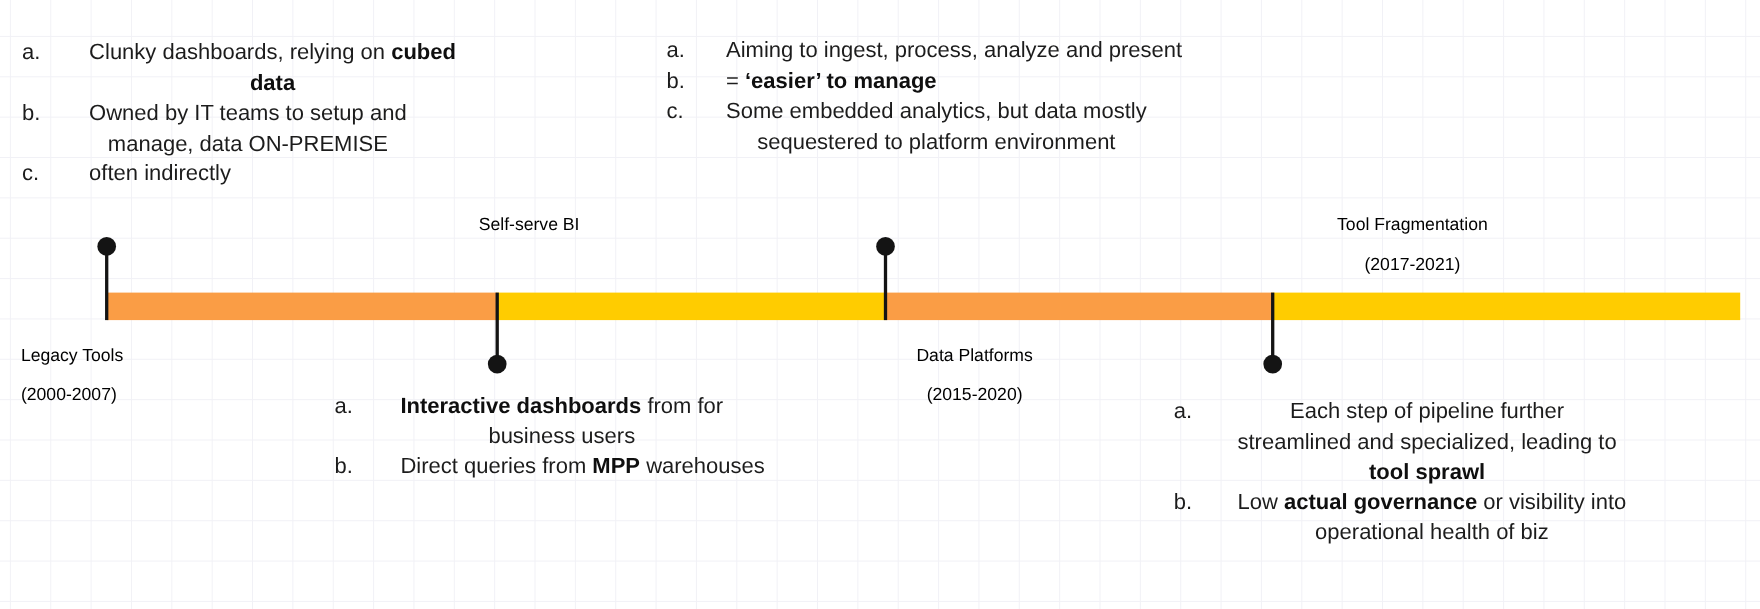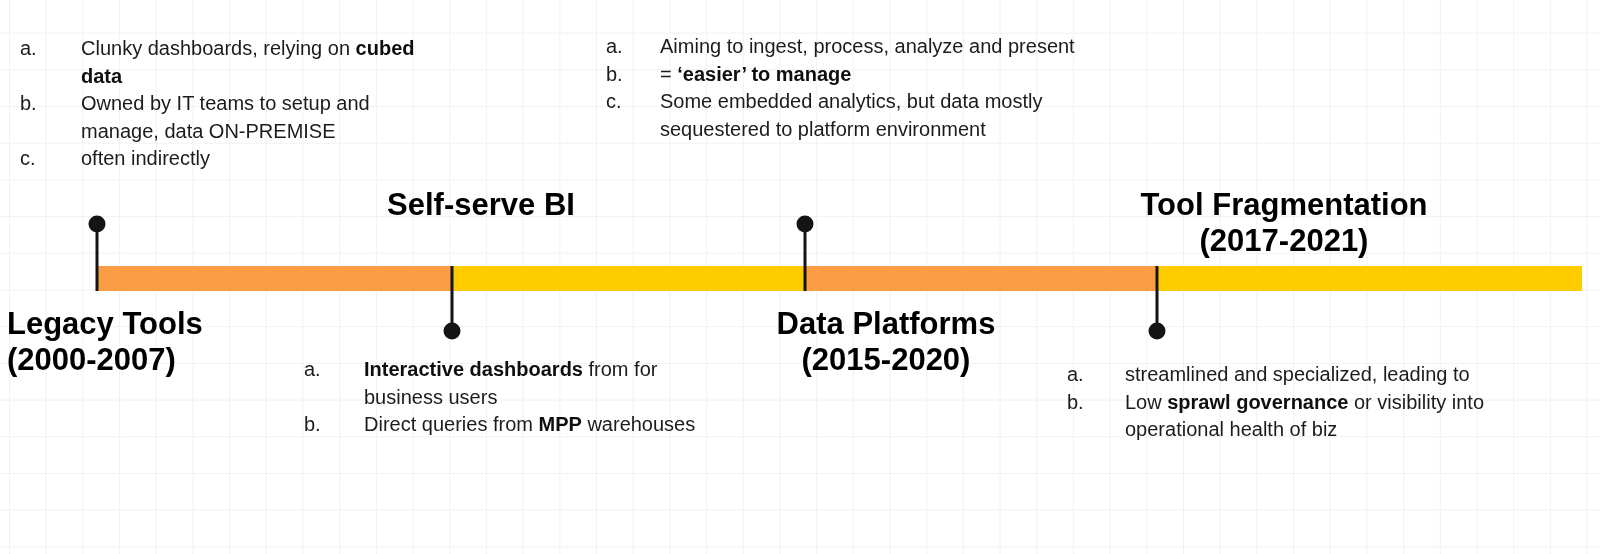--- a/index.html
+++ b/index.html
@@ -15,44 +15,44 @@
       linear-gradient(to bottom, #f1f1f6 1px, transparent 1px);
     background-size:36.7px 36.7px;
     background-position:9px -4px;
   }
   .bar{position:absolute;display:flex;}
   .seg{height:100%;flex:0 0 auto;}
   .stem{position:absolute;width:3px;background:#141414;transform:translateX(-50%);}
   .dot{position:absolute;width:17px;height:17px;border-radius:50%;background:#141414;transform:translate(-50%,-50%);}
   .era-label{
     position:absolute;
-    font-size:31px;font-weight:700;line-height:36px;
+    font-size:16px;font-weight:400;line-height:36px;
     color:#000;white-space:nowrap;
   }
   .era-label.center{transform:translateX(-50%);text-align:center;}
   .era-label.left{text-align:left;}
   .notes{position:absolute;font-size:20px;line-height:27.5px;color:#1c1c1c;}
   .note-item{display:flex;align-items:flex-start;}
   .note-marker{flex:0 0 auto;}
-  .note-line{white-space:nowrap;}
+  .note-line{white-space:nowrap;text-align:center;}
   .note-line b{font-weight:700;color:#0f0f0f;}
 </style>
 </head>
 <body>
 
 <div class="canvas" id="canvas">
     <div class="bar" style="left: 97px; top: 266px; height: 25px;">
       <div class="seg" style="width: 355px; background: rgb(250, 157, 69);"></div>
       <div class="seg" style="width: 353px; background: rgb(255, 204, 0);"></div>
       <div class="seg" style="width: 352px; background: rgb(250, 157, 69);"></div>
       <div class="seg" style="width: 425px; background: rgb(255, 204, 0);"></div>
     </div>
     <div class="stem" style="left: 97px; top: 224px; height: 67px; background: rgb(20, 20, 20);"></div>
     <div class="dot" style="left: 97px; top: 224px; background: rgb(20, 20, 20);"></div>
-    <div class="era-label left" style="left: 7px; top: 306px;">
+    <div class="era-label left" style="left: 19px; top: 306px;">
       <div>Legacy Tools</div>
       <div>(2000-2007)</div>
     </div>
     <div class="stem" style="left: 452px; top: 266px; height: 65px; background: rgb(20, 20, 20);"></div>
     <div class="dot" style="left: 452px; top: 331px; background: rgb(20, 20, 20);"></div>
     <div class="era-label center" style="left: 481px; top: 187px;">
       <div>Self-serve BI</div>
     </div>
     <div class="stem" style="left: 805px; top: 224px; height: 67px; background: rgb(20, 20, 20);"></div>
     <div class="dot" style="left: 805px; top: 224px; background: rgb(20, 20, 20);"></div>
@@ -121,24 +121,26 @@
         <div class="note-marker" style="width: 60px;">b.</div>
         <div>
           <div class="note-line"><span>Direct queries from </span><b>MPP</b><span> warehouses</span></div>
         </div>
       </div>
     </div>
     <div class="notes" style="left: 1067px; top: 361px;">
       <div class="note-item">
         <div class="note-marker" style="width: 58px;">a.</div>
         <div>
+          <div class="note-line"><span>Each step of pipeline further</span></div>
           <div class="note-line"><span>streamlined and specialized, leading to</span></div>
+          <div class="note-line"><b>tool sprawl</b></div>
         </div>
       </div>
       <div class="note-item">
         <div class="note-marker" style="width: 58px;">b.</div>
         <div>
-          <div class="note-line"><span>Low </span><b>sprawl governance</b><span> or visibility into</span></div>
+          <div class="note-line"><span>Low </span><b>actual governance</b><span> or visibility into</span></div>
           <div class="note-line"><span>operational health of biz</span></div>
         </div>
       </div>
     </div>
   </div>
 
 </body></html>

